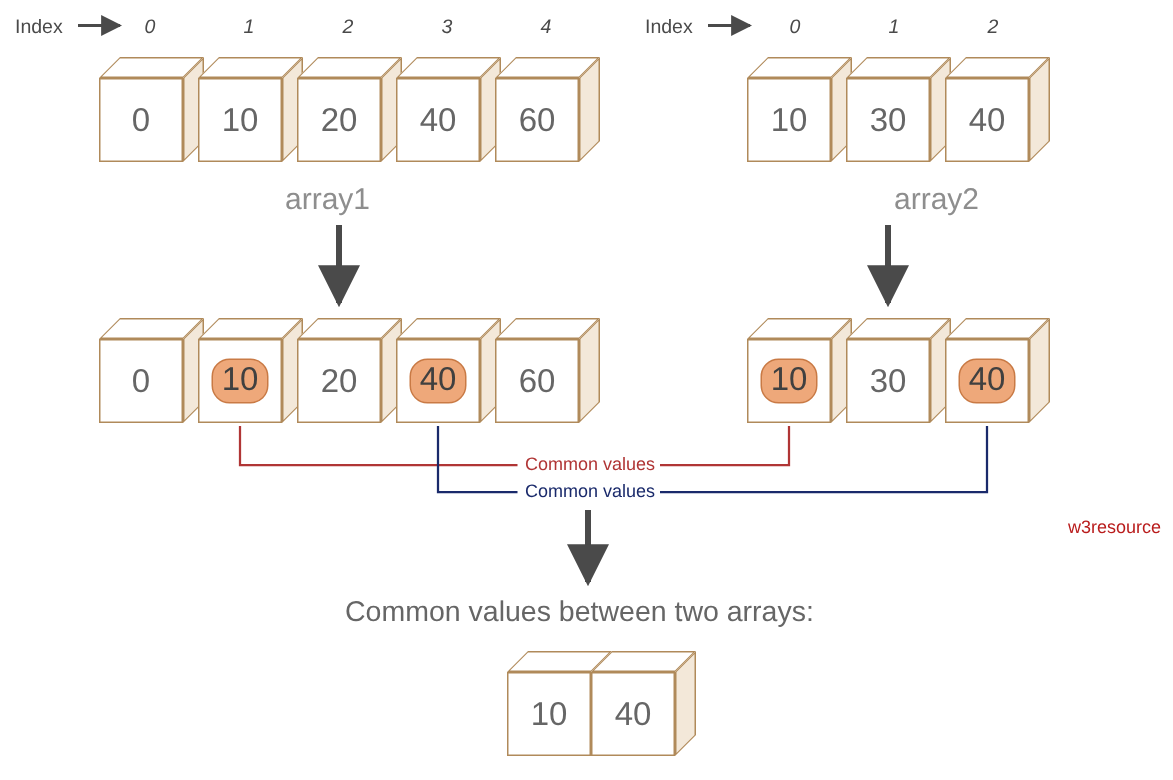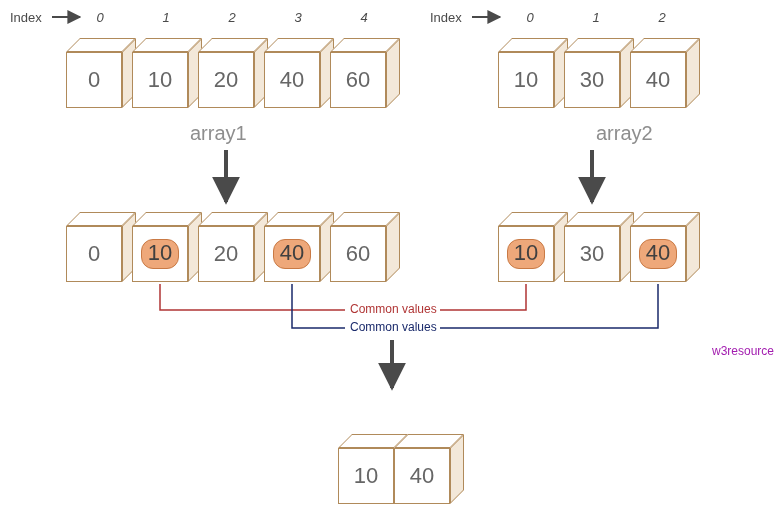--- a/index.html
+++ b/index.html
@@ -93,21 +93,21 @@
   .common-label {
     position: absolute;
     font-size: 12px;
     text-align: right;
   }
   .watermark {
     position: absolute;
     right: 8px;
     bottom: 6px;
     font-size: 12px;
-    color: #a21caf;
+    color: #b91c1c;
     font-family: Arial, sans-serif;
     margin-top: 36px;
   }
   svg.overlay {
     position: absolute;
     inset: 0;
     width: 782px;
     height: 520px;
     pointer-events: none;
   }
@@ -221,20 +221,21 @@
       <div class="top"></div>
       <div class="side"></div>
       <div class="front">
         <span class="pill">40</span>
       </div>
     </div>
 
   <div class="common-label" style="left:350px; top:302px; color:#b03535;">Common values</div>
   <div class="common-label" style="left:350px; top:320px; color:#1a2a6b;">Common values</div>
 
+  <div class="caption" style="left:230px; top:398px;">Common values between two arrays:</div>
 
   <div class="cube" style="left:338px; top:448px;">
       <div class="top"></div>
       <div class="side"></div>
       <div class="front">10</div>
     </div>
   <div class="cube" style="left:394px; top:448px;">
       <div class="top"></div>
       <div class="side"></div>
       <div class="front">40</div>

